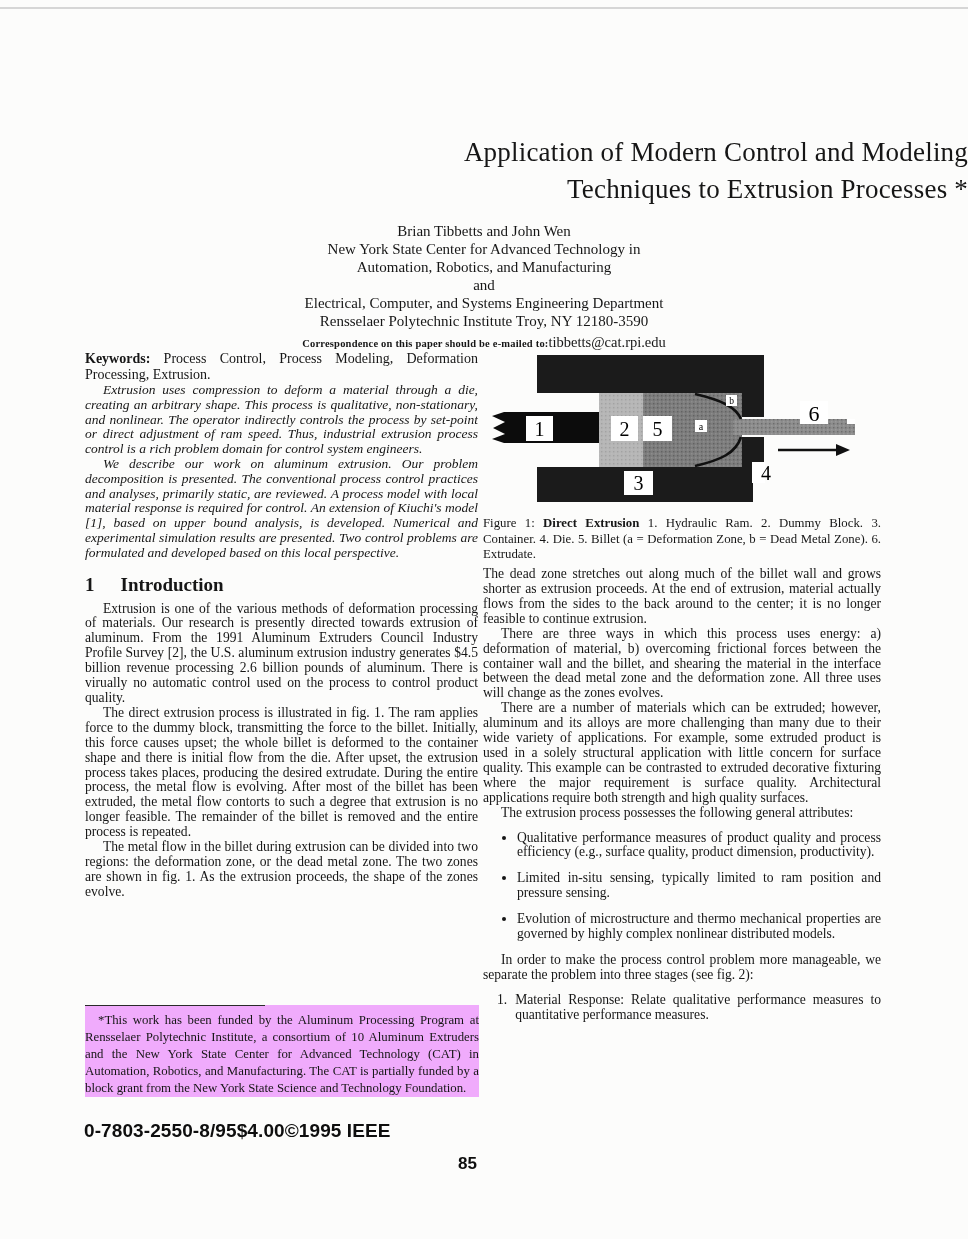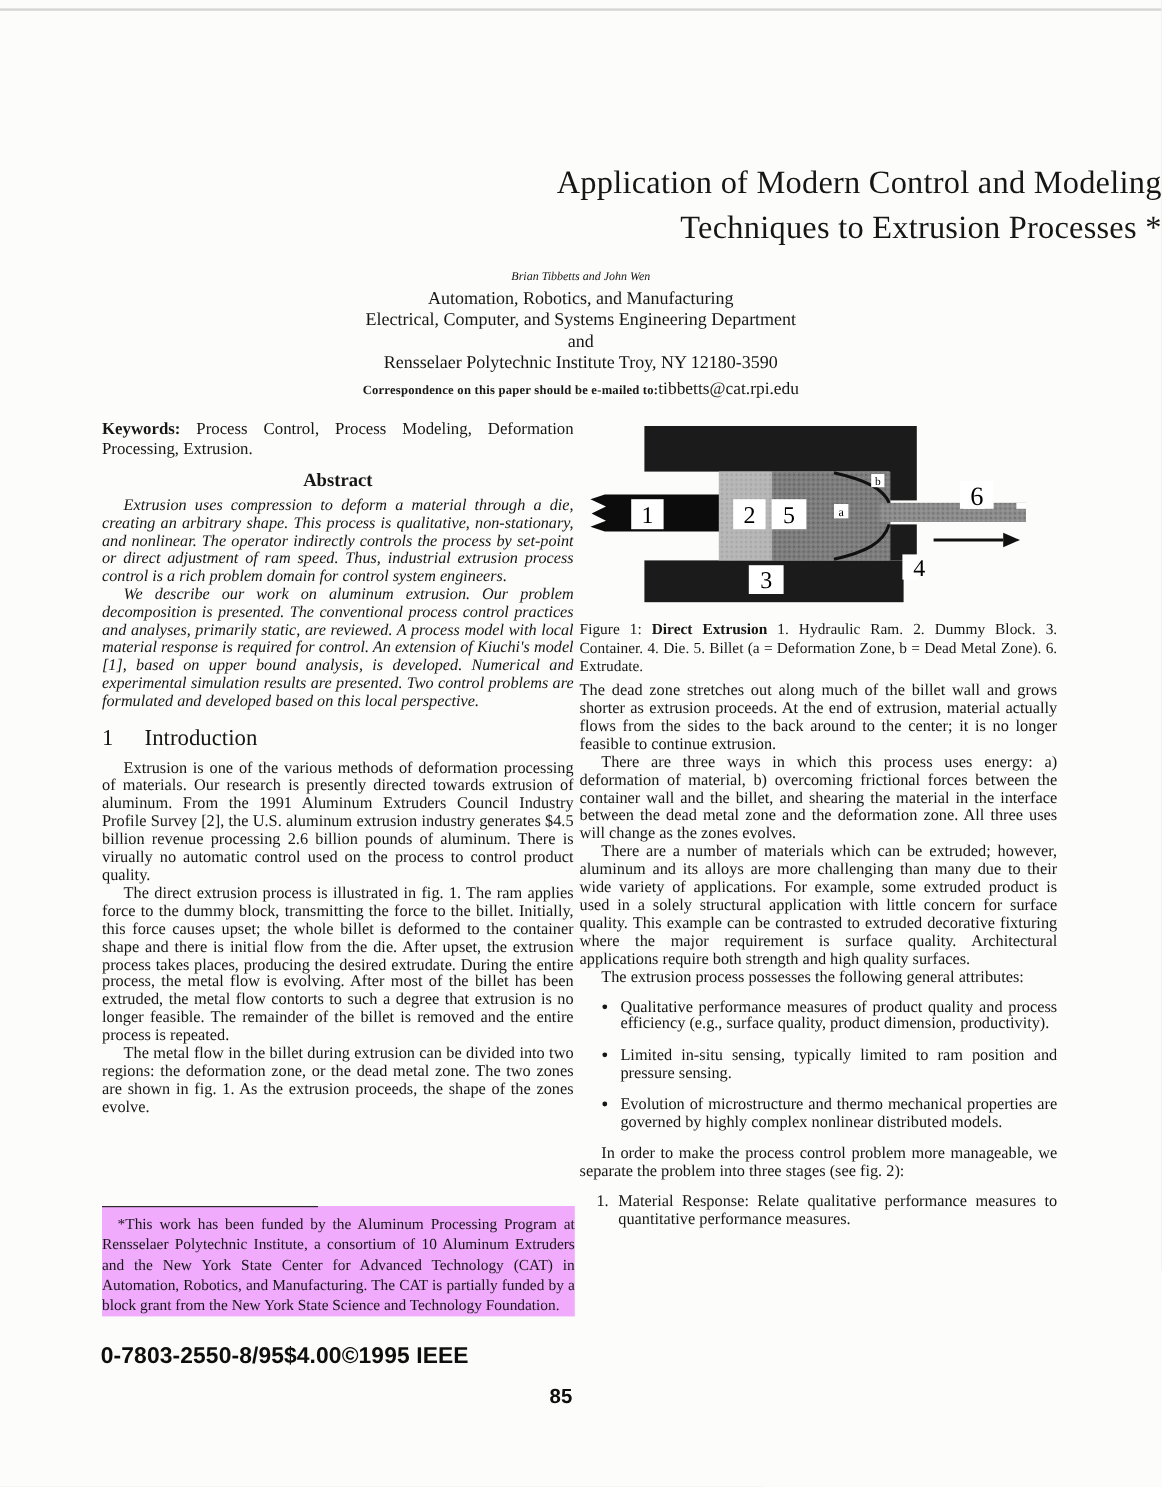--- a/index.html
+++ b/index.html
@@ -3,36 +3,36 @@
 <meta charset="utf-8">
 <style>
   html,body{margin:0;padding:0;background:#e9e9e9;}
   .page{position:relative;width:968px;height:1239px;background:#fcfcfb;overflow:hidden;
         font-family:"Liberation Serif",serif;color:#161616;}
   .scan-edge{position:absolute;top:7px;left:0;width:968px;height:2px;background:#c2c2c2;opacity:.65;}
 
   
   .title-block{position:absolute;top:134px;left:0;width:100%;text-align:center;}
   .title{font-size:27px;line-height:37px;letter-spacing:.2px;text-align:right;}
-  .authors{margin-top:14px;font-size:10px;line-height:18px;font-style:italic;}
+  .authors{margin-top:14px;font-size:15px;line-height:18px;}
   .affil{font-size:15px;line-height:18px;}
   .correspondence{margin-top:3px;}
   .corr-note{font-size:10.5px;font-weight:bold;letter-spacing:.2px;}
   .corr-email{font-size:14.5px;}
 
   
   .col-left{position:absolute;left:85px;top:351px;width:393px;max-height:652px;overflow:hidden;}
   .col-right{position:absolute;left:483px;top:350px;width:398px;}
   p{margin:0;}
   .body-p{font-size:13.6px;line-height:14.9px;text-align:justify;}
   .indent{text-indent:18px;}
   .kw{font-size:14px;line-height:16px;text-align:justify;}
   .abs-head{text-align:center;font-size:15.5px;font-weight:bold;margin:9px 0 4px;}
   .abs{font-style:italic;font-size:13.5px;line-height:14.8px;text-align:justify;}
-  .sec-head{font-size:19px;font-weight:normal;margin:13px 0 6px;}
+  .sec-head{font-size:19px;font-weight:bold;margin:13px 0 6px;}
   .sec-num{margin-right:26px;}
 
   
   .fig-wrap{margin:5px 0 0 6px;}
   .caption{font-size:12.8px;line-height:15.7px;text-align:justify;margin:10px 0 4px;}
   ul.bullets{margin:10px 0 10px 0;padding-left:34px;}
   ul.bullets li{font-size:13.6px;line-height:14.9px;text-align:justify;margin-bottom:11px;}
   .stage{display:flex;gap:8px;margin:10px 0 0 14px;font-size:13.6px;line-height:14.9px;}
   .stage-num{flex:none;}
   .stage-text{text-align:justify;}
@@ -54,33 +54,33 @@
 <div class="page">
   <div class="scan-edge"></div>
 
   <div class="title-block">
     <div class="title">
       <div>Application of Modern Control and Modeling</div>
       <div>Techniques to Extrusion Processes *</div>
     </div>
     <div class="authors">Brian Tibbetts and John Wen</div>
     <div class="affil">
+      <div>New York State Center for Advanced Technology in</div>
       <div>Automation, Robotics, and Manufacturing</div>
+      <div>and</div>
       <div>Electrical, Computer, and Systems Engineering Department</div>
-      <div>and</div>
       <div>Rensselaer Polytechnic Institute Troy, NY 12180-3590</div>
     </div>
     <div class="correspondence">
       <span class="corr-note">Correspondence on this paper should be e-mailed to:</span><span class="corr-email">tibbetts@cat.rpi.edu</span>
     </div>
   </div>
 
   <div class="col-left">
     <p class="kw"><b>Keywords:</b><span> Process Control, Process Modeling, Deformation Processing, Extrusion.</span></p>
-    <div class="abs-head">Abstract</div>
     <p class="abs indent">Extrusion uses compression to deform a material through a die, creating an arbitrary shape. This process is qualitative, non-stationary, and nonlinear. The operator indirectly controls the process by set-point or direct adjustment of ram speed. Thus, industrial extrusion process control is a rich problem domain for control system engineers.</p>
     <p class="abs indent">We describe our work on aluminum extrusion. Our problem decomposition is presented. The conventional process control practices and analyses, primarily static, are reviewed. A process model with local material response is required for control. An extension of Kiuchi's model [1], based on upper bound analysis, is developed. Numerical and experimental simulation results are presented. Two control problems are formulated and developed based on this local perspective.</p>
     <div class="sec-head">
       <span class="sec-num">1</span><span>Introduction</span>
     </div>
     <p class="body-p indent">Extrusion is one of the various methods of deformation processing of materials. Our research is presently directed towards extrusion of aluminum. From the 1991 Aluminum Extruders Council Industry Profile Survey [2], the U.S. aluminum extrusion industry generates $4.5 billion revenue processing 2.6 billion pounds of aluminum. There is virually no automatic control used on the process to control product quality.</p>
     <p class="body-p indent">The direct extrusion process is illustrated in fig. 1. The ram applies force to the dummy block, transmitting the force to the billet. Initially, this force causes upset; the whole billet is deformed to the container shape and there is initial flow from the die. After upset, the extrusion process takes places, producing the desired extrudate. During the entire process, the metal flow is evolving. After most of the billet has been extruded, the metal flow contorts to such a degree that extrusion is no longer feasible. The remainder of the billet is removed and the entire process is repeated.</p>
     <p class="body-p indent">The metal flow in the billet during extrusion can be divided into two regions: the deformation zone, or the dead metal zone. The two zones are shown in fig. 1. As the extrusion proceeds, the shape of the zones evolve.</p>
   </div>
 

